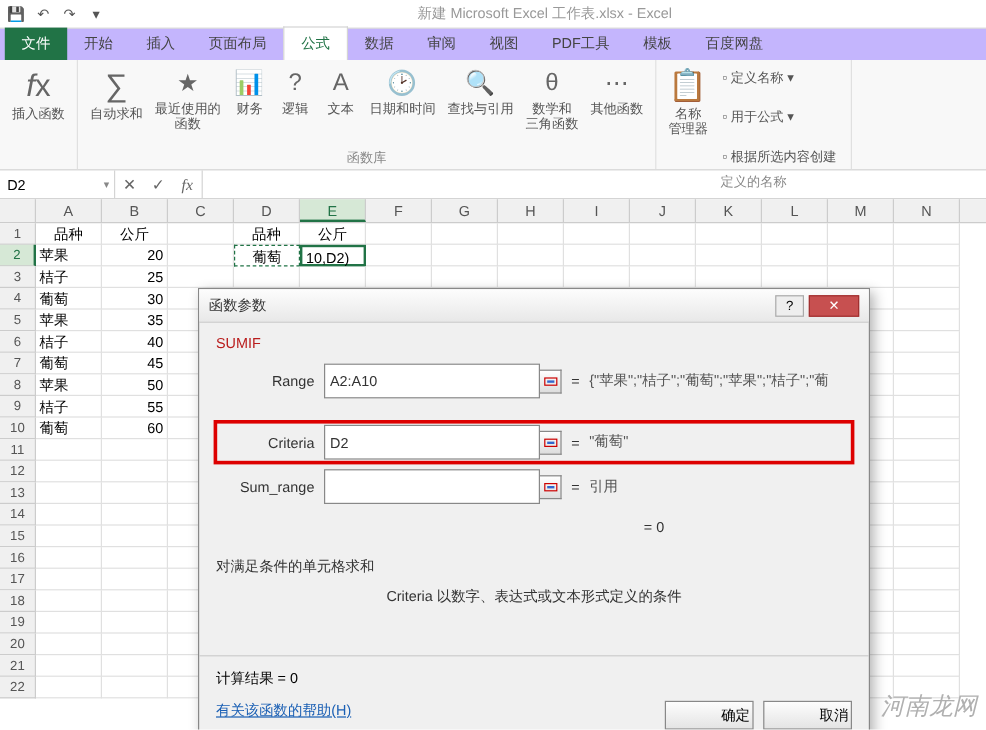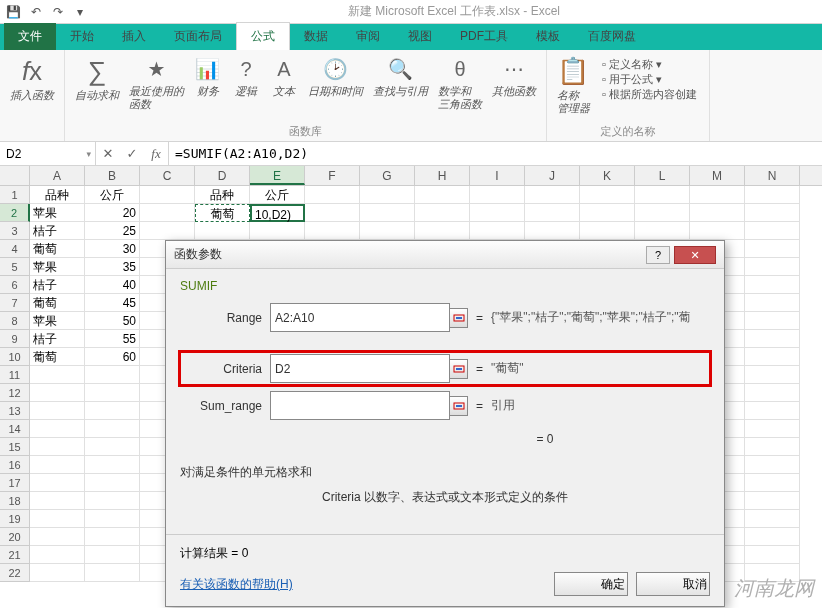--- a/index.html
+++ b/index.html
@@ -5,35 +5,35 @@
 * { box-sizing: border-box; margin: 0; padding: 0; font-family: "Microsoft YaHei", "SimSun", sans-serif; }
 body { background: #fff; width: 822px; height: 608px; overflow: hidden; position: relative; font-size: 12px; }
 
 
 .titlebar { height: 24px; background: #fff; border-bottom: 1px solid #d4d4d4; display: flex; align-items: center; padding: 0 4px; }
 .titlebar .qat { display: flex; gap: 2px; }
 .qat-btn { width: 20px; height: 18px; display: flex; align-items: center; justify-content: center; color: #555; }
 .titlebar .title { flex: 1; text-align: center; color: #999; font-size: 12px; }
 
 
-.ribbon-tabs { height: 26px; display: flex; align-items: end; padding-left: 4px; background: #14b8a6; }
+.ribbon-tabs { height: 26px; display: flex; align-items: end; padding-left: 4px; background: #c4b5fd; }
 .tab { padding: 5px 14px; font-size: 12px; color: #444; cursor: pointer; }
 .tab.file { background: #217346; color: #fff; }
 .tab.active { border: 1px solid #d4d4d4; border-bottom: none; background: #fff; color: #217346; }
 
 
 .ribbon { height: 92px; border-bottom: 1px solid #d4d4d4; background: #f8f8f8; display: flex; }
 .ribbon-group { border-right: 1px solid #e0e0e0; padding: 3px 6px 2px; display: flex; flex-direction: column; justify-content: space-between; }
 .ribbon-group .items { display: flex; gap: 2px; }
 .rbtn { display: flex; flex-direction: column; align-items: center; justify-content: start; padding: 2px 4px; min-width: 36px; cursor: pointer; }
 .rbtn .ic { width: 28px; height: 28px; display: flex; align-items: center; justify-content: center; font-size: 20px; color: #666; }
-.rbtn .lbl { font-size: 11px; color: #555; line-height: 1.2; margin-top: 2px; font-style: italic; }
+.rbtn .lbl { font-size: 11px; color: #555; text-align: center; line-height: 1.2; margin-top: 2px; }
 .rbtn.big .ic { width: 32px; height: 32px; font-size: 26px; }
 .group-label { text-align: center; font-size: 11px; color: #888; padding-top: 2px; }
-.small-list { display: flex; flex-direction: column; gap: 0; padding: 4px 6px; font-size: 11px; color: #555; }
+.small-list { display: flex; flex-direction: column; gap: 18px; padding: 4px 6px; font-size: 11px; color: #555; }
 .small-list div { white-space: nowrap; }
 
 
 .formula-bar { height: 24px; border-bottom: 1px solid #d4d4d4; display: flex; align-items: stretch; }
 .namebox { width: 96px; border-right: 1px solid #d4d4d4; display: flex; align-items: center; padding: 0 6px; font-size: 12px; position: relative; }
 .namebox::after { content: "▾"; position: absolute; right: 4px; color: #888; font-size: 9px; }
 .fb-btns { display: flex; align-items: center; border-right: 1px solid #d4d4d4; }
 .fb-btn { width: 24px; text-align: center; color: #666; font-size: 13px; }
 .fb-fx { font-style: italic; font-family: Georgia; }
 .formula-input { flex: 1; padding: 0 6px; display: flex; align-items: center; font-family: Consolas, monospace; font-size: 13px; }
@@ -55,33 +55,33 @@
 .cell.active { border: 2px solid #217346; }
 .cell.overflow { overflow: visible; }
 
 
 .dialog { position: absolute; left: 165px; top: 240px; width: 560px; background: #f0f0f0; border: 1px solid #888; box-shadow: 3px 3px 10px rgba(0,0,0,0.3); }
 .dialog-titlebar { height: 28px; background: linear-gradient(#fdfdfd,#e8e8e8); border-bottom: 1px solid #ccc; display: flex; align-items: center; padding: 0 8px; }
 .dialog-titlebar .dt { flex: 1; font-size: 12px; color: #333; }
 .dialog-titlebar .wbtn { width: 24px; height: 18px; border: 1px solid #aaa; margin-left: 4px; text-align: center; font-size: 11px; line-height: 16px; background: #eee; }
 .dialog-titlebar .wbtn.close { background: #c75050; color: #fff; border-color: #a03030; width: 42px; }
 .dialog-body { padding: 10px 14px; font-size: 12px; color: #333; }
-.func-name { color: #4d7c0f; margin-bottom: 10px; font-size: 12px; }
+.func-name { color: #b91c1c; margin-bottom: 10px; font-size: 12px; }
 .arg-row { display: flex; align-items: center; margin-bottom: 6px; }
 .arg-row .albl { width: 90px; text-align: right; padding-right: 8px; }
 .arg-row .ainput { width: 180px; height: 29px; border: 1px solid #888; background: #fff; padding: 0 4px; font-size: 12px; display: flex; align-items: center; }
 .arg-row .aref { width: 18px; height: 20px; border: 1px solid #888; border-left: none; background: linear-gradient(#fff,#ddd); display: flex; align-items: center; justify-content: center; }
 .arg-row .aref svg { width: 12px; height: 12px; }
 .arg-row .aeq { padding: 0 8px; }
 .arg-row .aval { color: #555; font-size: 12px; overflow: hidden; white-space: nowrap; flex: 1; }
 .arg-row.highlight { outline: 3px solid #d00; outline-offset: -1px; padding: 2px 0; margin-top: 20px; }
 .result-row { text-align: center; padding: 6px 0 6px 200px; }
 .desc { margin: 12px 0 8px; }
-.desc2 { text-align: center; margin-bottom: 18px; }
-.dialog-footer { border-top: 1px solid #ccc; padding: 10px 14px; display: flex; align-items: center; }
+.desc2 { text-align: center; margin-bottom: 30px; }
+.dialog-footer { border-top: 1px solid #ccc; padding: 10px 14px; display: flex; }
 .dialog-footer .calc { flex: 0 0 auto; margin-right: auto; }
 .dialog-footer .help { margin-right: auto; }
 .dialog-footer a { color: #1a5fb4; text-decoration: underline; font-size: 12px; }
 .dbtn { width: 74px; height: 24px; border: 1px solid #888; background: linear-gradient(#fdfdfd,#e4e4e4); margin-left: 8px; font-size: 12px; padding-left: 44px; }
 
 
 .watermark { position: absolute; right: 8px; bottom: 6px; font-size: 20px; color: #b0b0b0; font-style: italic; pointer-events: none; }
 </style>
 </head>
 <body>
@@ -180,21 +180,20 @@
   </div>
 </div>
 
 <div class="formula-bar">
   <div class="namebox">D2</div>
   <div class="fb-btns">
     <div class="fb-btn">✕</div>
     <div class="fb-btn">✓</div>
     <div class="fb-btn fb-fx">fx</div>
   </div>
-  <div class="formula-input">=SUMIF(A2:A10,D2)</div>
 </div>
 
 <div class="grid-area">
   <div class="col-headers">
     <div class="rowhdr-space"></div>
     <div class="colhdr">A</div>
     <div class="colhdr">B</div>
     <div class="colhdr">C</div>
     <div class="colhdr">D</div>
     <div class="colhdr sel">E</div>

